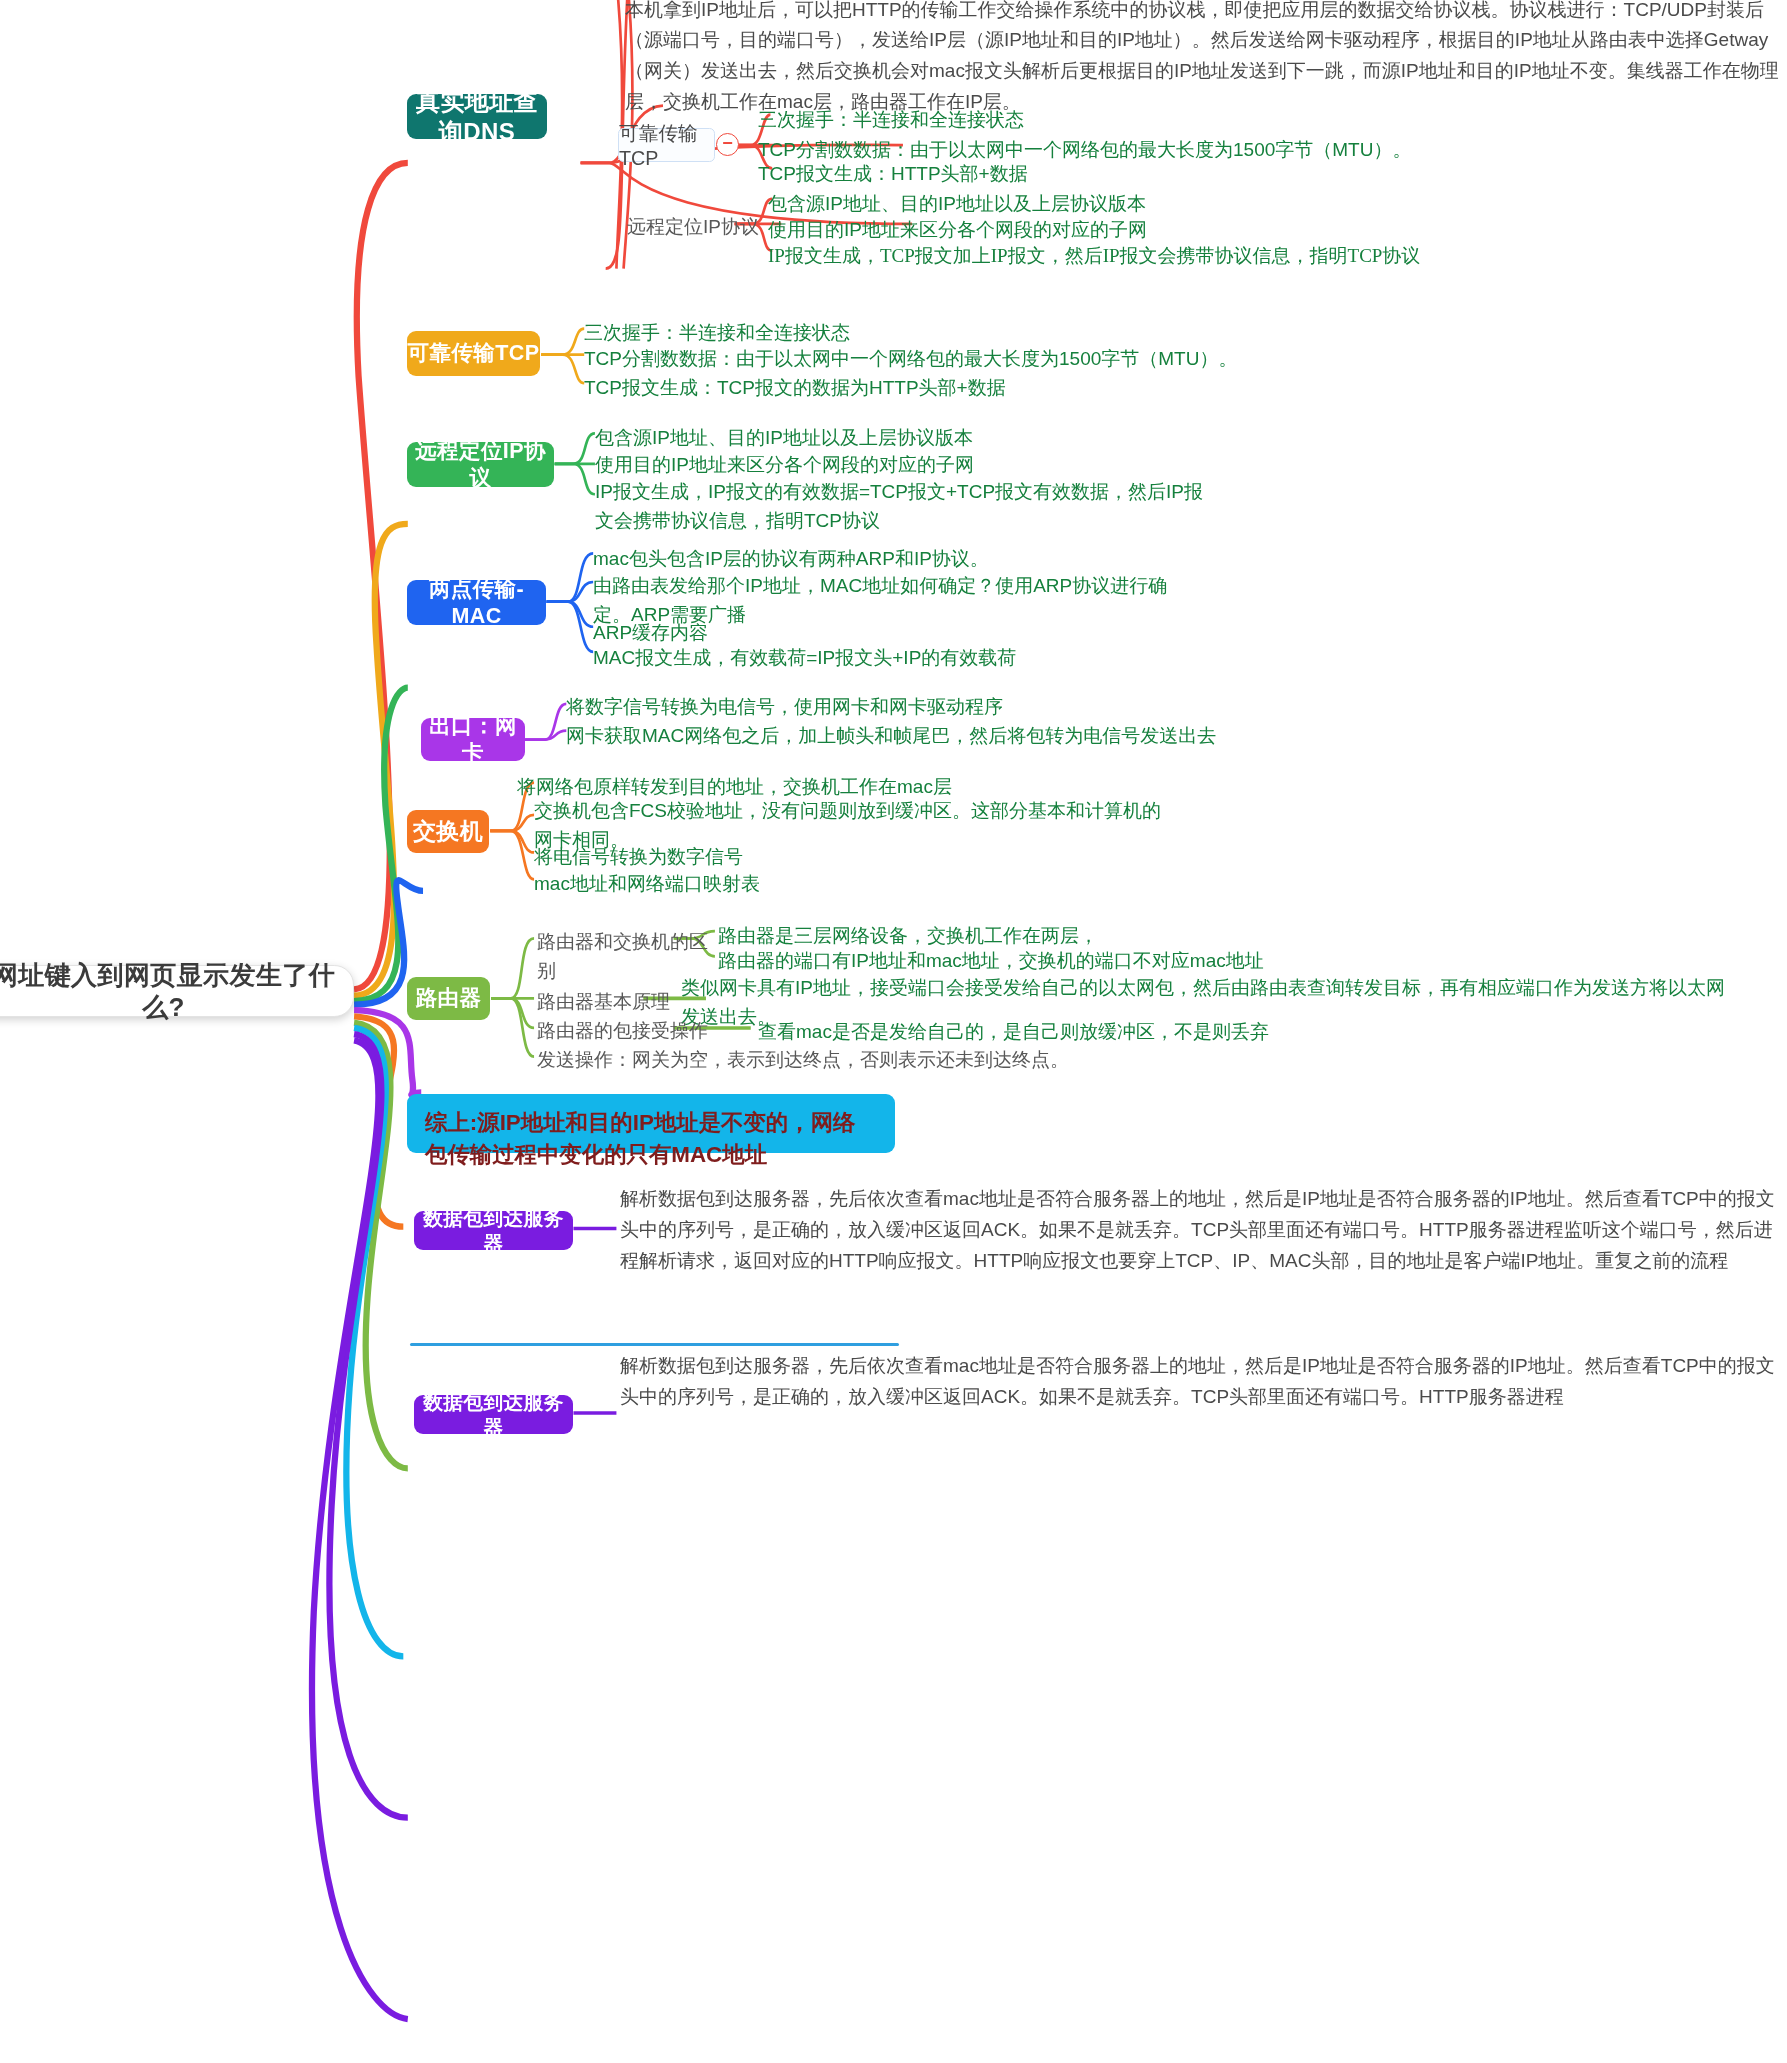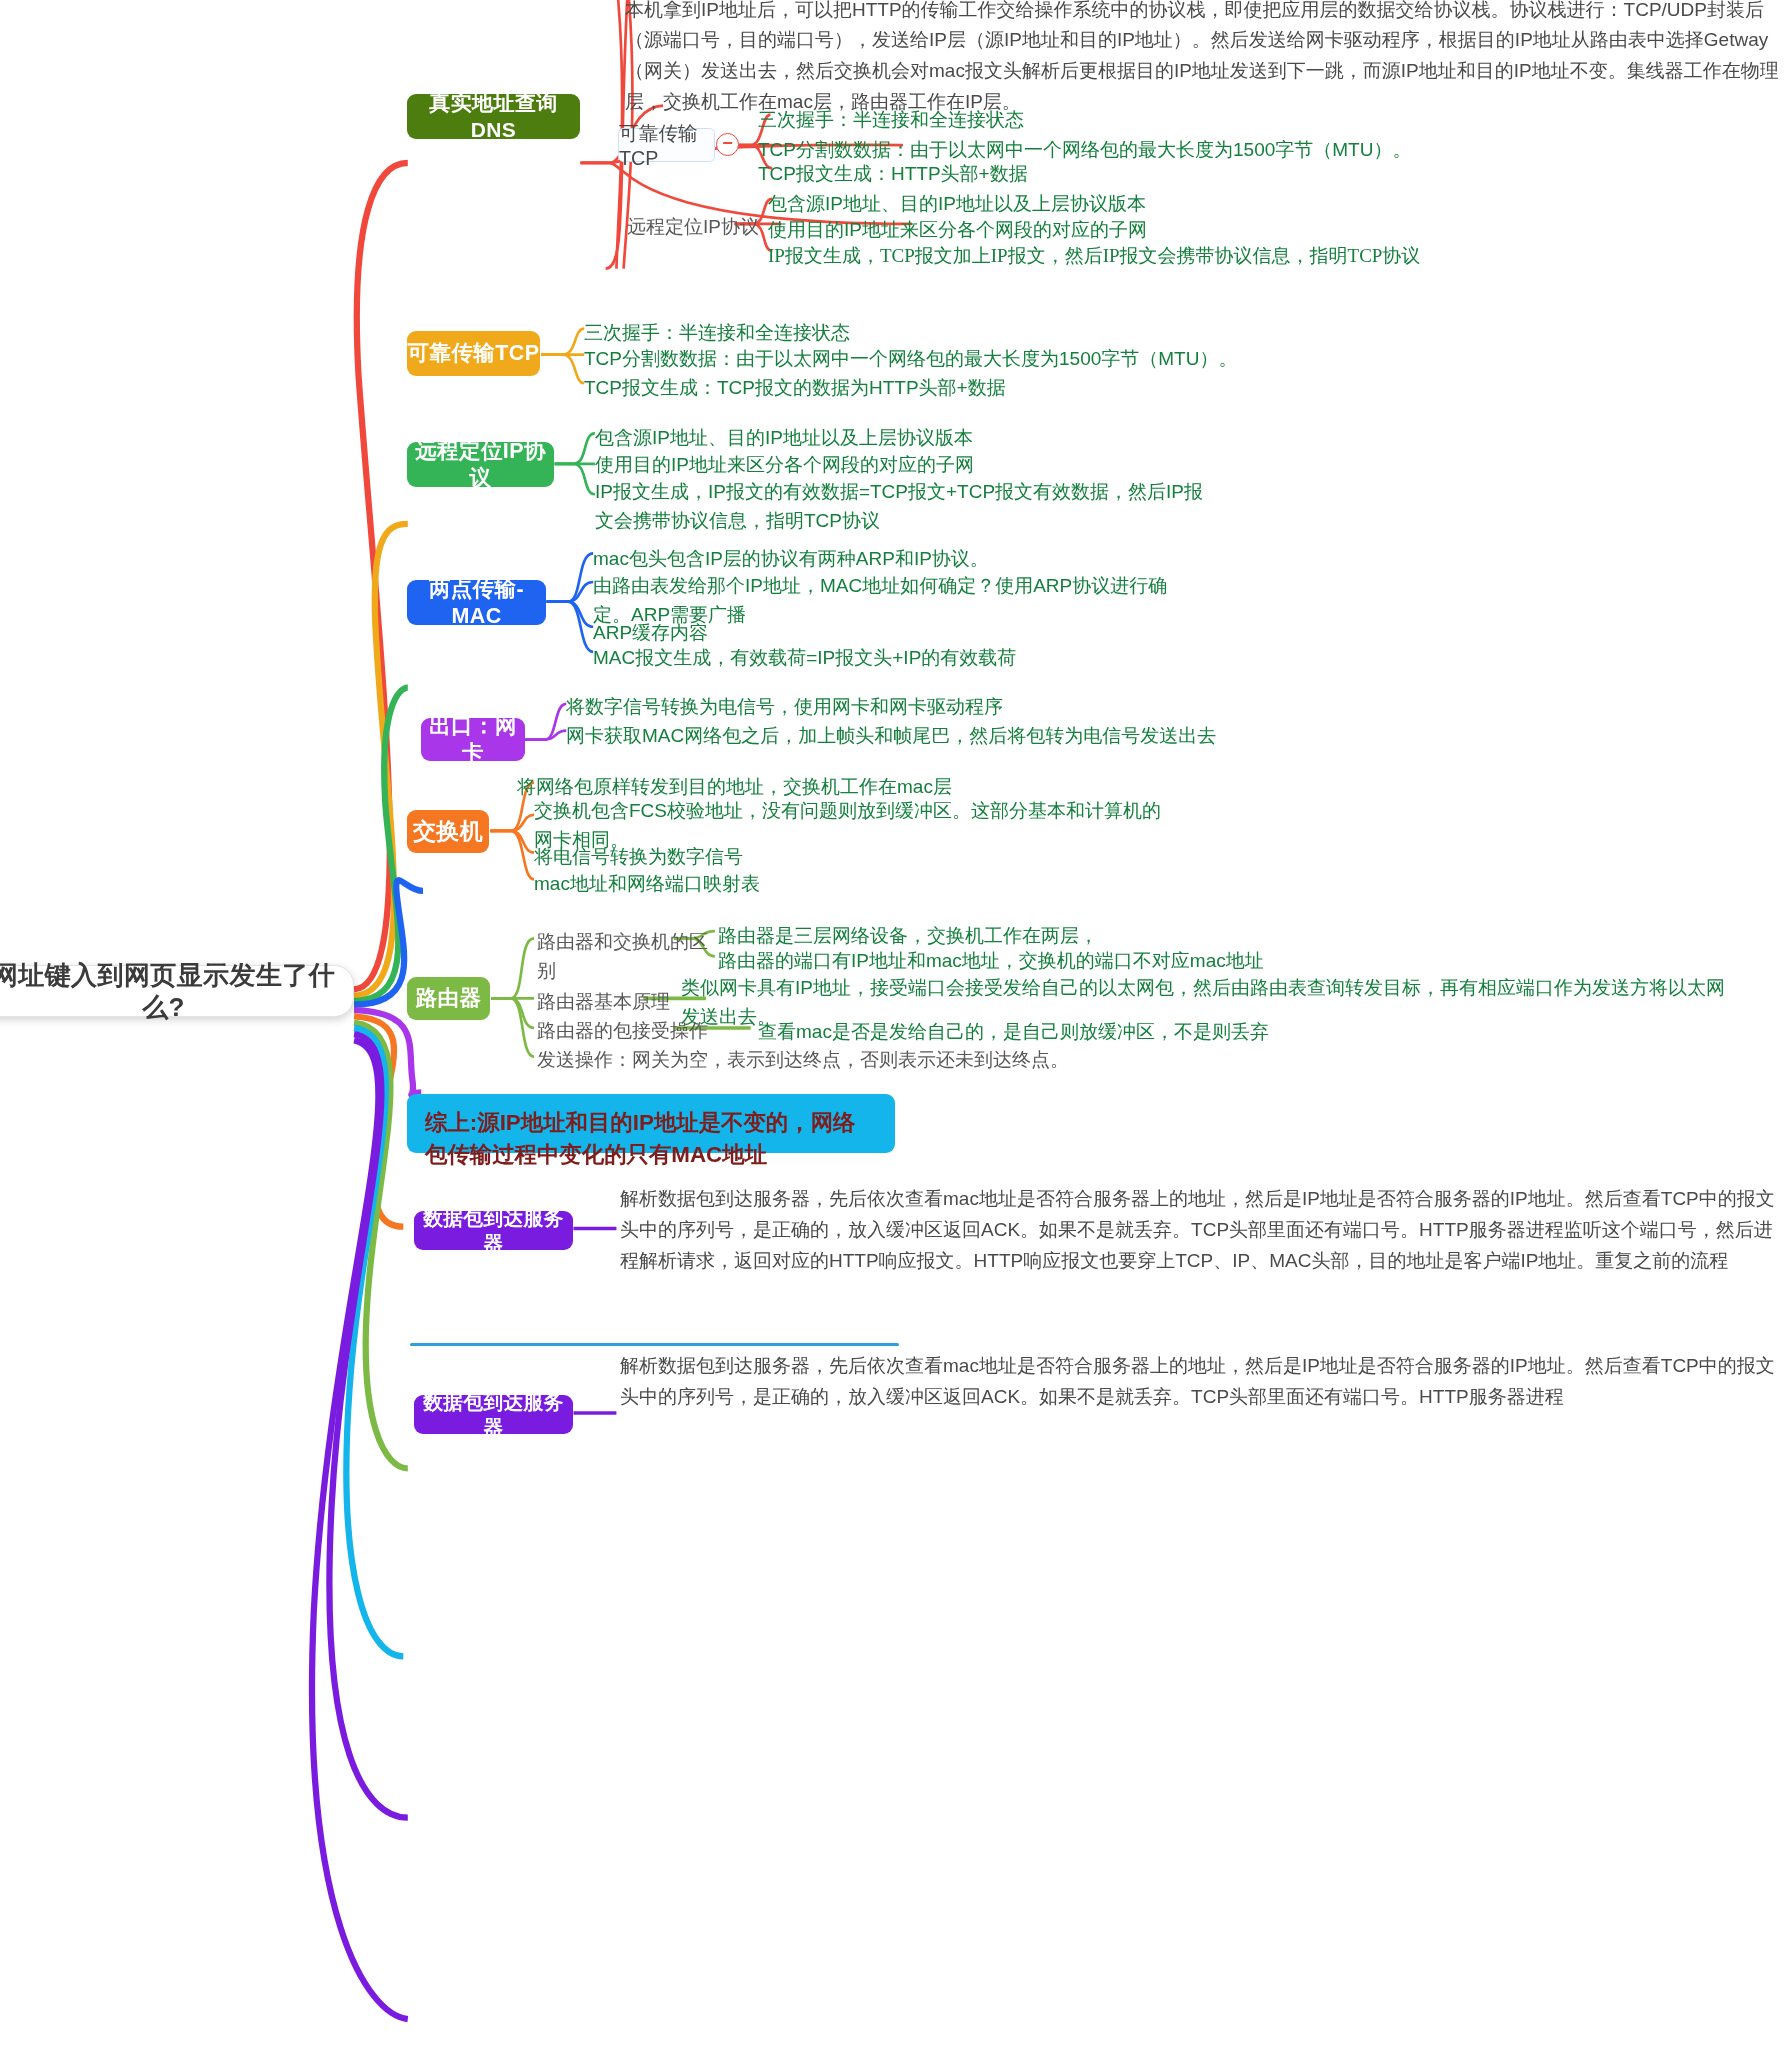--- a/index.html
+++ b/index.html
@@ -113,21 +113,21 @@
     <path d="M752,1048 L772,1048 C786,1048 784,1068 798,1068" fill="none" stroke="#7dba45" stroke-width="3"></path>
     <path d="M718,1115 L788,1115" fill="none" stroke="#7dba45" stroke-width="4"></path>
     <path d="M752,1148 L838,1148" fill="none" stroke="#7dba45" stroke-width="4"></path>
 
     <path d="M640,1372 L688,1372" fill="none" stroke="#7a1ce0" stroke-width="4"></path>
     <path d="M640,1578 L688,1578" fill="none" stroke="#7a1ce0" stroke-width="4"></path>
   </svg>
 
   <div class="topic root" style="left:-27px;top:965px;width:381px;height:52px;">网址键入到网页显示发生了什么?</div>
 
-  <div class="topic" style="left:407px;top:94px;width:173px;height:45px;background:#4d7c0f;font-size:21px;">真实地址查询DNS</div>
+  <div class="topic" style="left:407px;top:94px;width:140px;height:45px;background:#0f766e;font-size:24px;">真实地址查询DNS</div>
 
   <div class="bigtext" style="left:625px;top:-5.4px;width:1155px;">本机拿到IP地址后，可以把HTTP的传输工作交给操作系统中的协议栈，即使把应用层的数据交给协议栈。协议栈进行：TCP/UDP封装后（源端口号，目的端口号），发送给IP层（源IP地址和目的IP地址）。然后发送给网卡驱动程序，根据目的IP地址从路由表中选择Getway（网关）发送出去，然后交换机会对mac报文头解析后更根据目的IP地址发送到下一跳，而源IP地址和目的IP地址不变。集线器工作在物理层，交换机工作在mac层，路由器工作在IP层。</div>
 
   <div class="boxed" style="left:618px;top:128px;width:97px;height:34px;">可靠传输TCP</div>
   <div class="collapse" style="left:716px;top:133px;">
       <span>−</span>
     </div>
 
   <div class="leaf" style="left:758px;top:105px;width:627px;">三次握手：半连接和全连接状态</div>
   <div class="leaf" style="left:758px;top:135px;width:1021px;">TCP分割数数据：由于以太网中一个网络包的最大长度为1500字节（MTU）。</div>

